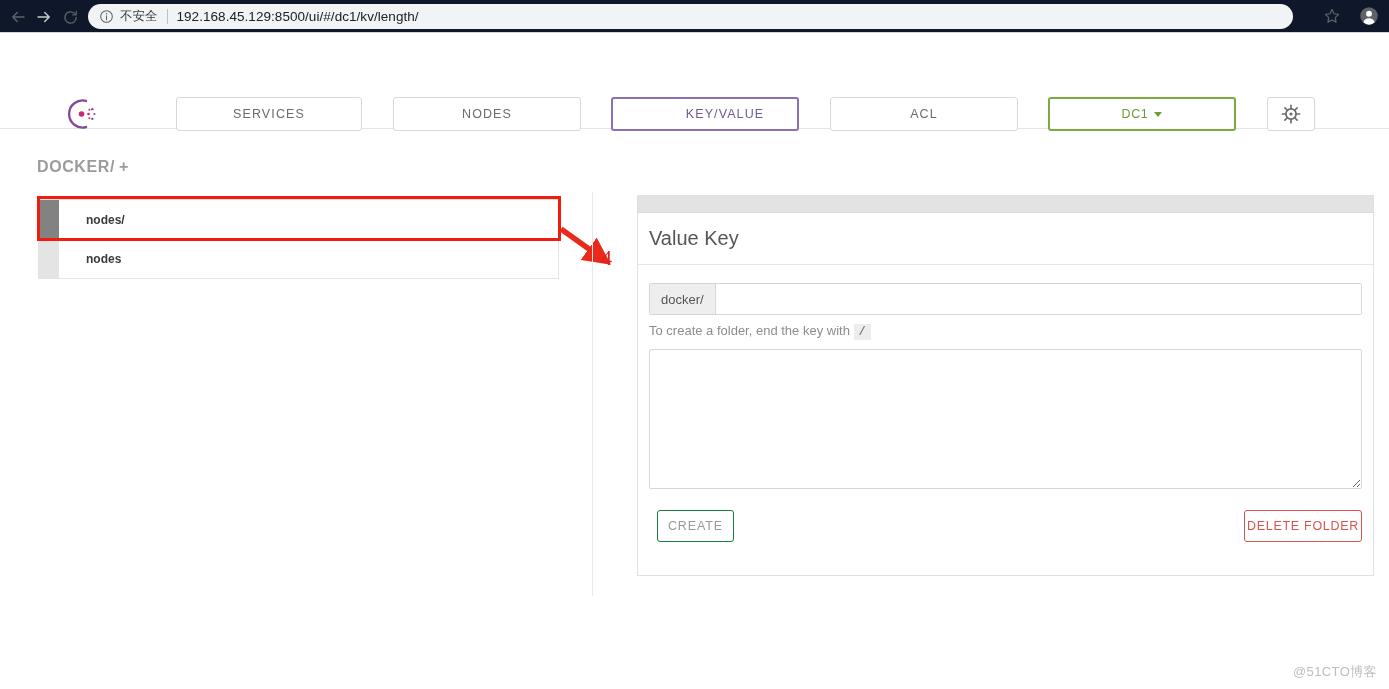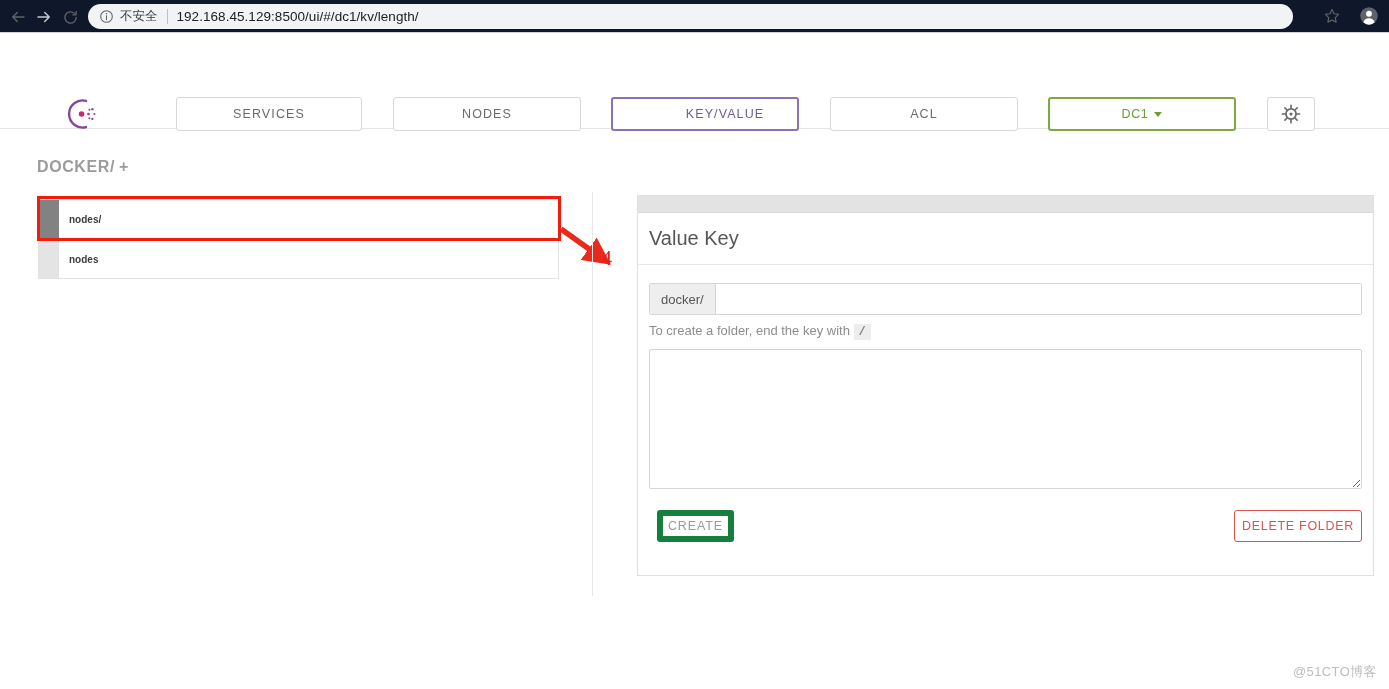--- a/index.html
+++ b/index.html
@@ -149,22 +149,22 @@
     cursor: pointer;
   }
   .key-row:last-child { border-bottom: 1px solid #e3e3e3; }
   .key-row .bar {
     width: 20px; height: 100%;
     flex: 0 0 auto;
   }
   .key-row.hovered .bar  { background: #828282; }
   .key-row.normal  .bar  { background: #e4e4e4; }
   .key-row .label {
-    margin-left: 10px;
-    font-size: 10px;
+    margin-left: 27px;
+    font-size: 12px;
     font-weight: bold;
     color: #3b3b3b;
   }
 
   
   #highlight-box {
     position: absolute;
     left: 37px; top: 196px;
     width: 524px; height: 45px;
     border: 3px solid #f01c0e;
@@ -267,32 +267,32 @@
     color: #8d8d8d;
   }
   #panel-actions {
     margin-top: 17px;
     position: relative;
     height: 34px;
   }
   #create-button {
     position: absolute; left: 8px; top: 0;
     width: 77px; height: 32px;
-    border: 6px solid #15803d;
+    border: 1px solid #15803d;
     border-radius: 3px;
     background: #fff;
     color: #9a9a9a;
     font-size: 12.5px;
     letter-spacing: 0.9px;
     cursor: pointer;
     font-family: "Liberation Sans", sans-serif;
   }
   #delete-folder-button {
     position: absolute; right: 0; top: 0;
-    width: 128px; height: 32px;
+    width: 118px; height: 32px;
     border: 1px solid #d9534f;
     border-radius: 3px;
     background: #fff;
     color: #d9534f;
     font-size: 12.5px;
     letter-spacing: 0.7px;
     cursor: pointer;
     font-family: "Liberation Sans", sans-serif;
   }
 

